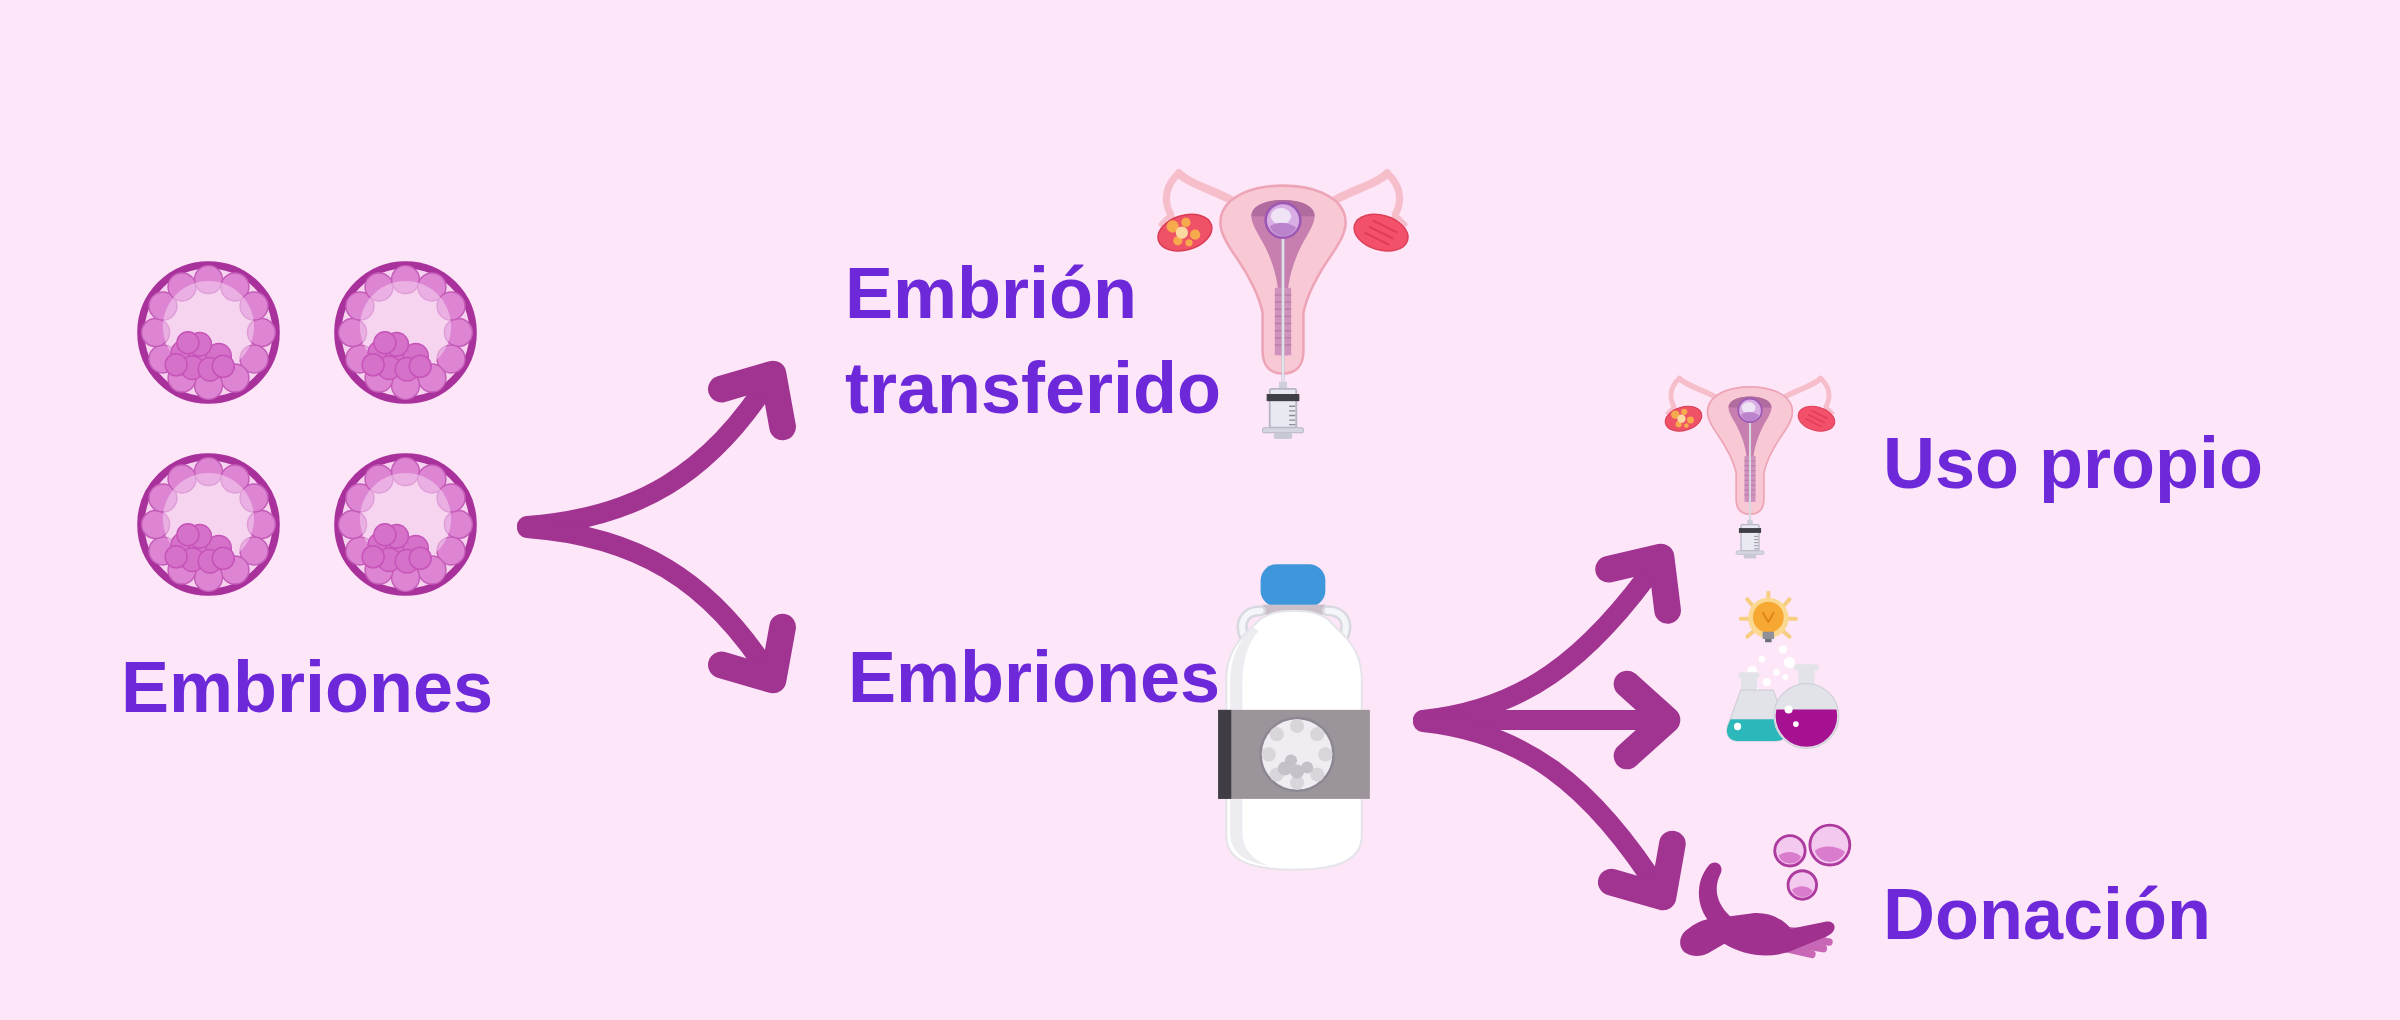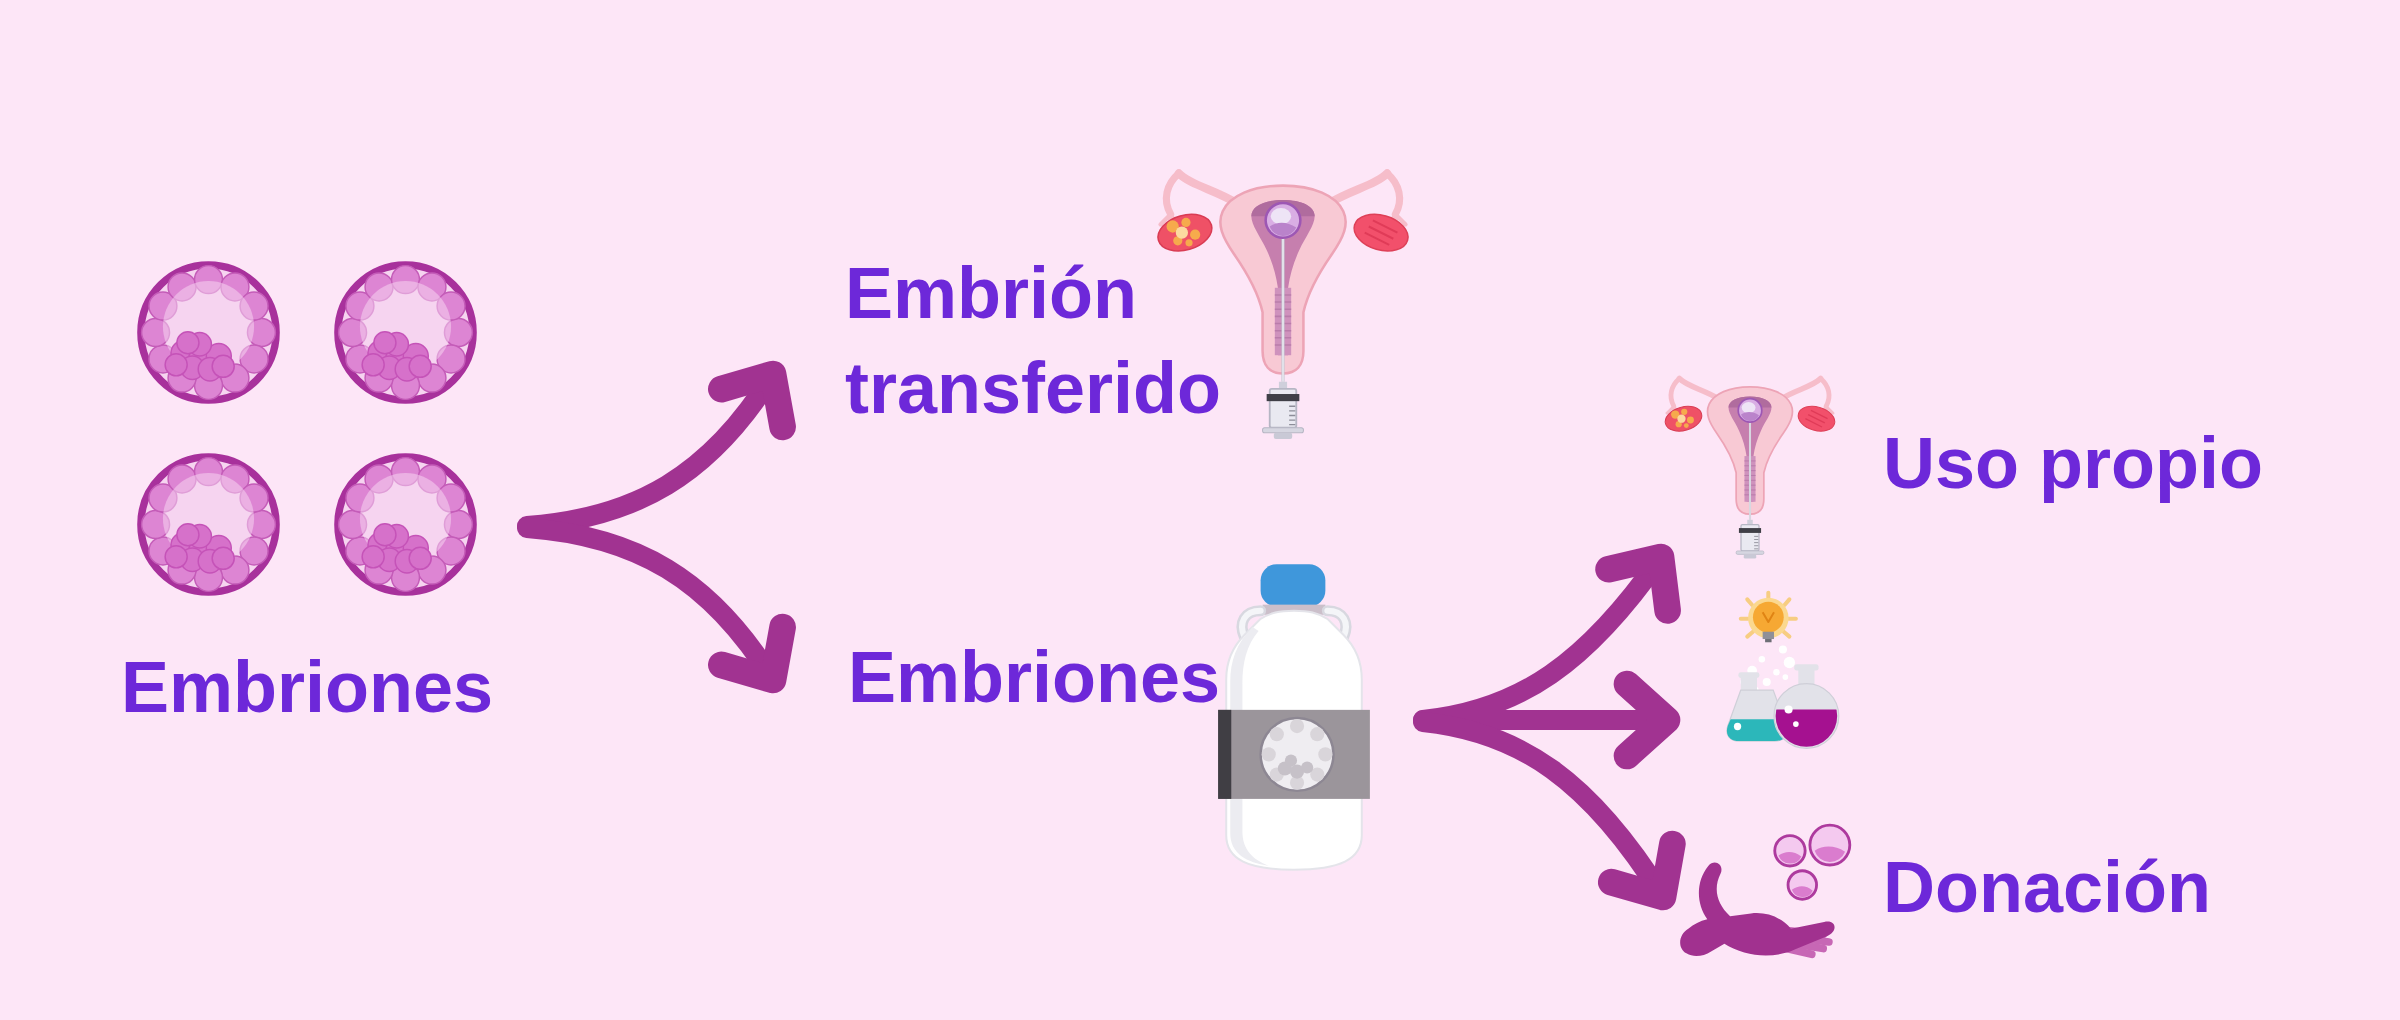--- a/index.html
+++ b/index.html
@@ -322,15 +322,15 @@
     <svg viewBox="0 0 170 200">
         <use href="#sym-flasks"></use>
       </svg>
   </div>
 
   <div class="icon" style="left:1675px;top:822px;width:190px;height:143px;">
     <svg viewBox="0 0 200 150">
         <use href="#sym-hand"></use>
       </svg>
   </div>
-  <div class="label" style="left:1883px;top:840px;">Donación</div>
+  <div class="label" style="left:1883px;top:867px;">Donación</div>
 
 </div>
 
 </body></html>

